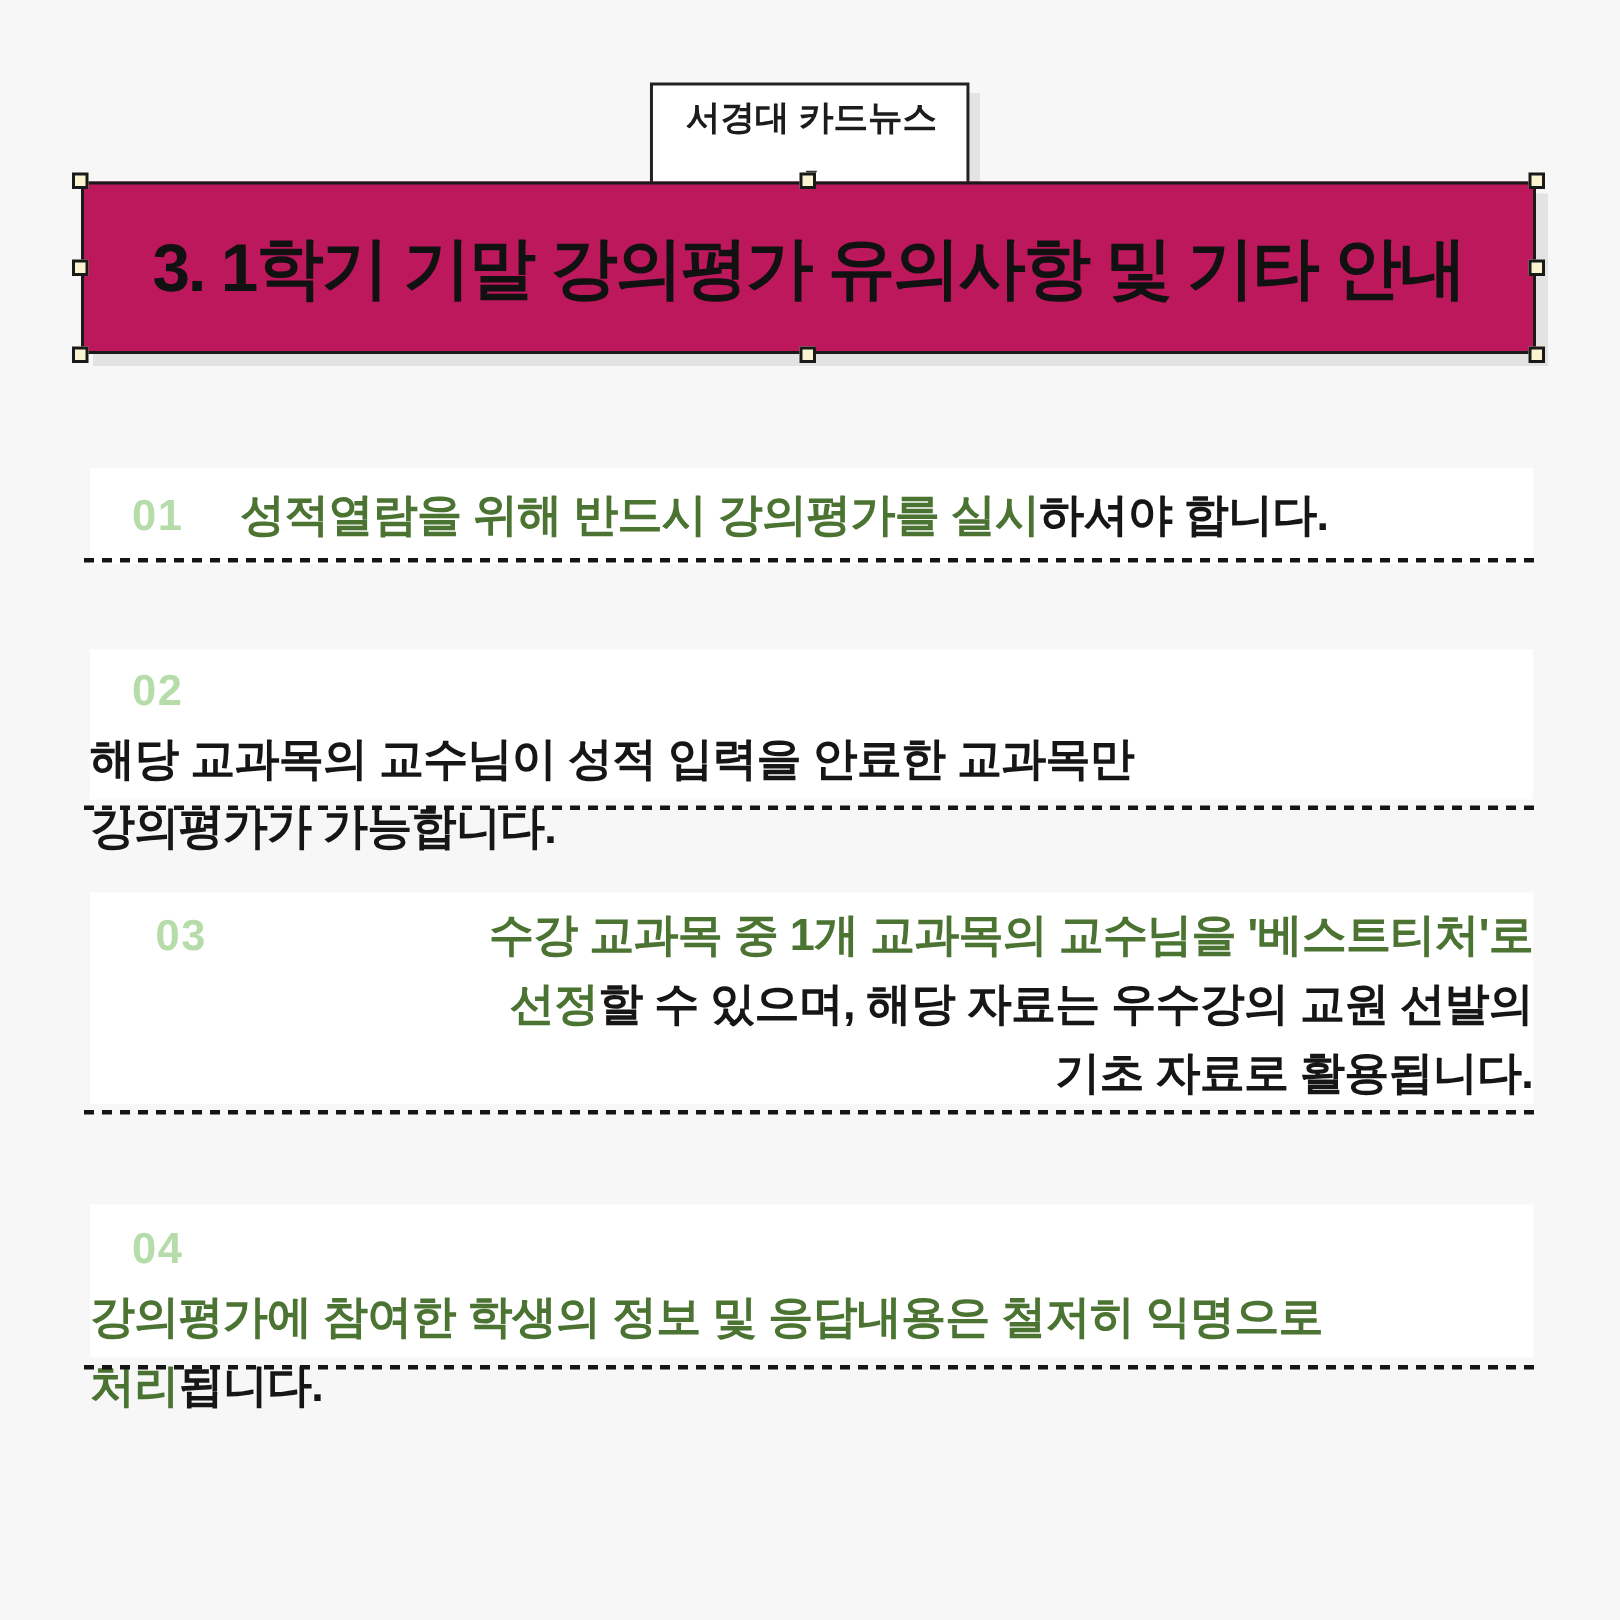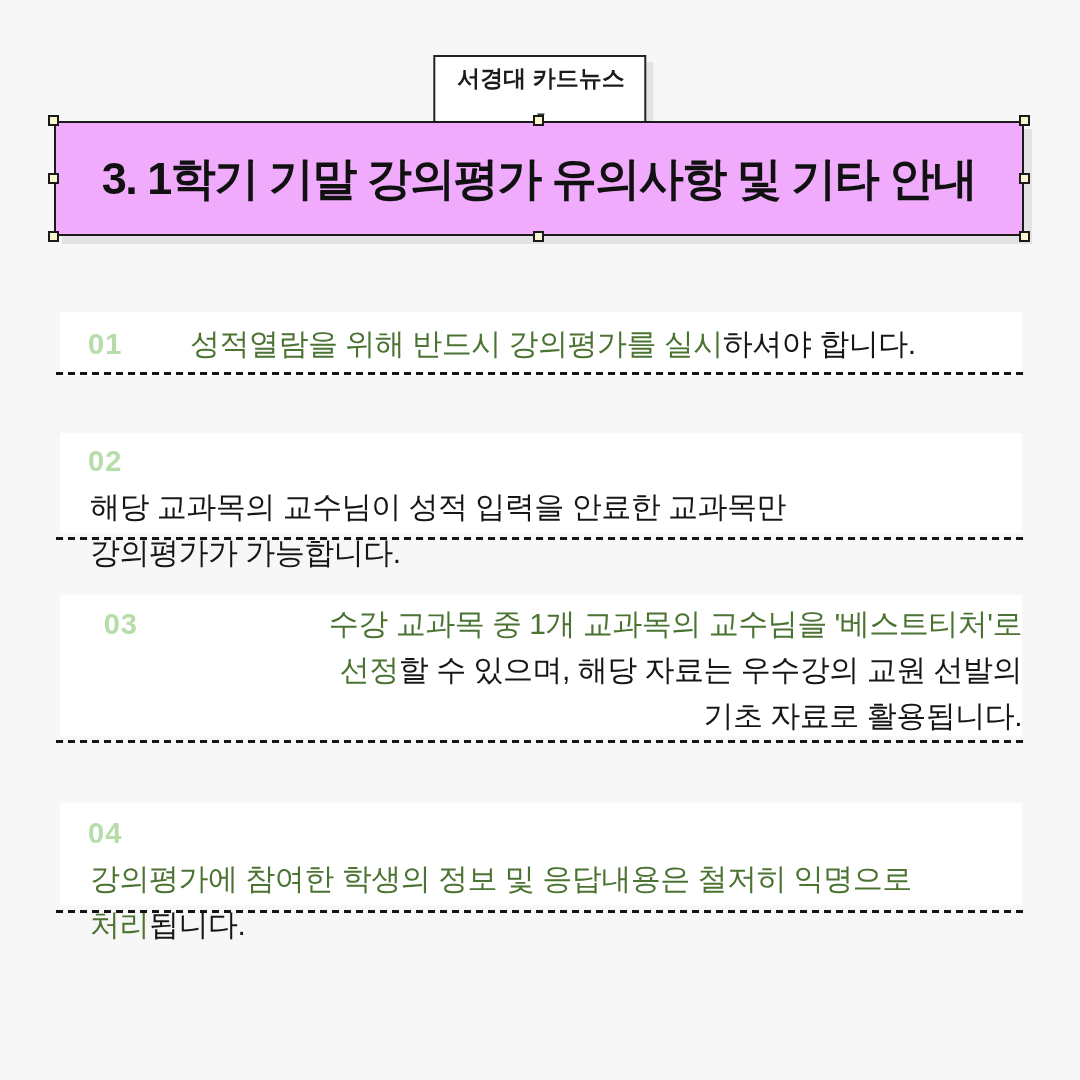--- a/index.html
+++ b/index.html
@@ -20,21 +20,21 @@
     display:flex;align-items:center;gap:16px;
     font-size:23px;font-weight:600;color:#1c1c1c;
     white-space:nowrap;
     flex-direction:column;
   }
   .chip .caret{font-size:13px;color:#333;line-height:1;}
 
   
   .banner{
     position:absolute;left:54px;top:121px;width:966px;height:111px;
-    background:#f0abfc;border:2px solid #1a1a1a;
+    background:#be185d;border:2px solid #1a1a1a;
     box-shadow:8px 8px 0 #e3e3e3;
     display:flex;align-items:center;justify-content:center;
   }
   .banner .title{
     font-size:45px;font-weight:700;color:#111;
     letter-spacing:-1.5px;white-space:nowrap;
   }
   .handle{
     position:absolute;width:11px;height:11px;
     background:#faf4d0;border:2px solid #1a1a1a;box-sizing:border-box;
@@ -50,22 +50,22 @@
     display:flex;align-items:flex-start;
     box-sizing:border-box;
   }
   .card .num{
     flex:none;width:50px;margin-left:28px;margin-right:22px;
     font-size:29px;font-weight:700;color:#b6dcaa;
     line-height:46px;letter-spacing:1px;
   }
   .card .lines{flex:1;}
   .card .line{
-    font-size:30px;line-height:46px;font-weight:400;
-    color:#161616;letter-spacing:-0.5px;white-space:nowrap;margin-left:30px;
+    font-size:30px;line-height:46px;font-weight:700;
+    color:#161616;letter-spacing:-0.5px;white-space:nowrap;
   }
   .seg-green{color:#4b7332;}
   .seg-default{color:#161616;}
 
   .card1{top:312px;height:64px;padding-top:9px;}
   .card2{top:433px;height:100px;padding-top:5px;flex-direction:column;}
   .card3{top:595px;height:141px;padding-top:6px;text-align:right;}
   .card4{top:803px;height:102px;padding-top:7px;flex-direction:column;}
 
   .dash{

